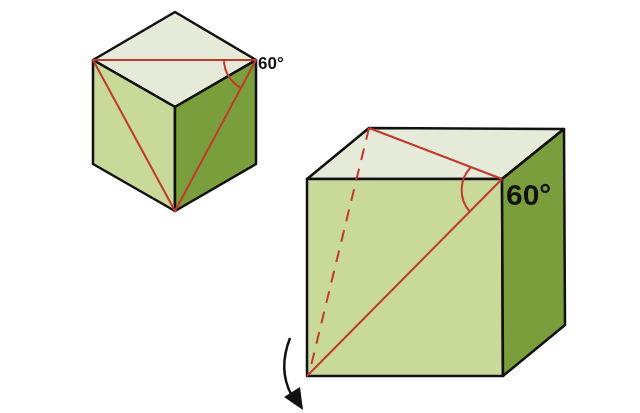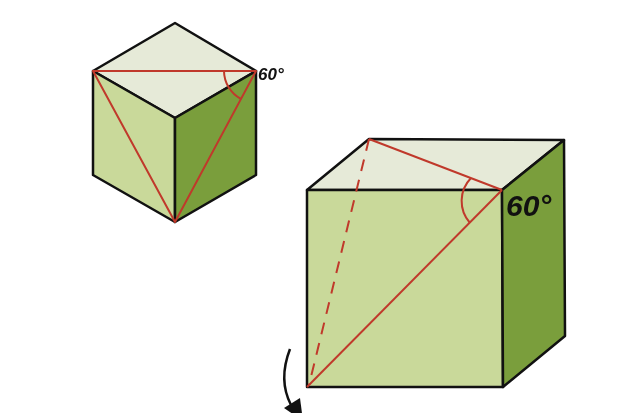--- a/index.html
+++ b/index.html
@@ -1,17 +1,17 @@
 <!DOCTYPE html>
 <html><head>
   <meta charset="utf-8">
   <style>
     html, body { margin: 0; padding: 0; background: #ffffff; }
     body { width: 640px; height: 413px; overflow: hidden; position: relative; }
-    #stage { position: absolute; left: 0; top: 12px; width: 640px; height: 290px; font-style: italic; }
+    #stage { position: absolute; left: 0; top: 1px; width: 640px; height: 290px; }
     svg { display: block; }
     .lbl { font-family: "Liberation Sans", "DejaVu Sans", sans-serif; font-weight: bold; fill: #111111; }
   </style>
 </head>
 <body>
 
 <div id="stage">
   <svg width="640" height="413" viewBox="0 0 640 413">
 
     <g>

